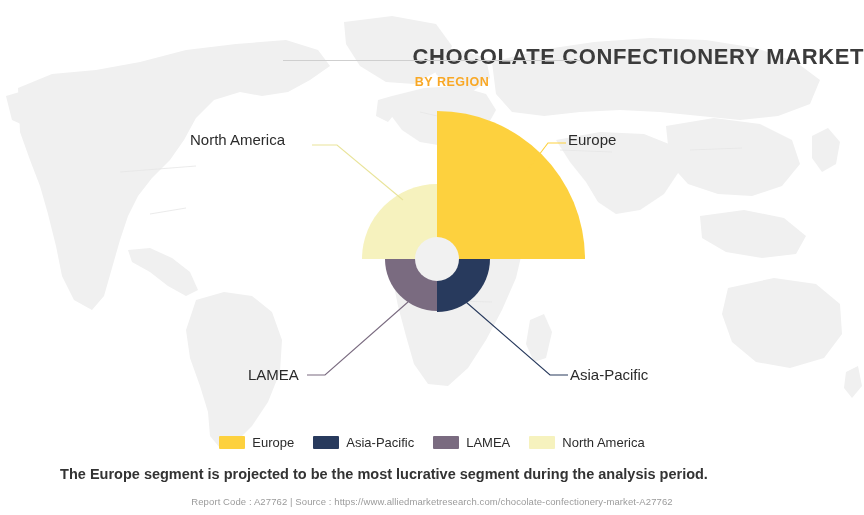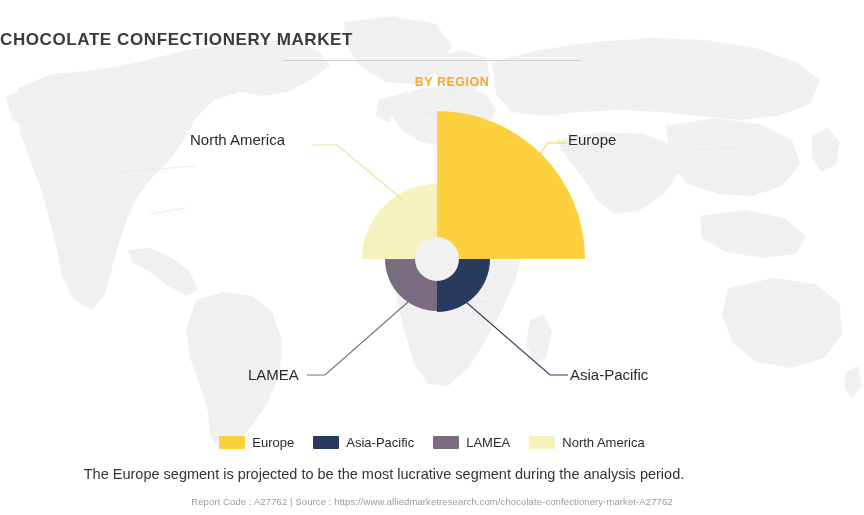--- a/index.html
+++ b/index.html
@@ -20,24 +20,24 @@
     position: absolute;
     left: 0; top: 0;
     width: 864px; height: 455px;
     z-index: 0;
   }
   #map-bg svg { display: block; width: 100%; height: 100%; }
 
   
   #title {
     position: absolute;
-    left: 0; top: 30px;
-    width: 864px;
-    text-align: left;
-    font-size: 17px;
+    left: 0; top: 44px;
+    width: 864px;
+    text-align: right;
+    font-size: 22px;
     font-weight: bold;
     letter-spacing: 0.6px;
     color: #3b3b3b;
     z-index: 4;
     font-family: "Liberation Sans", sans-serif;
   }
   #title-rule {
     position: absolute;
     left: 283px; top: 60px;
     width: 298px; height: 1px;
@@ -107,21 +107,21 @@
     white-space: nowrap;
   }
 
   
   #caption {
     position: absolute;
     left: 0; top: 466px;
     width: 768px;
     text-align: center;
     font-size: 14.5px;
-    font-weight: normal;
+    font-weight: bold;
     color: #333333;
     z-index: 5;
   }
   #footer {
     position: absolute;
     left: 0; top: 496px;
     width: 864px;
     text-align: center;
     font-size: 9.5px;
     color: #9b9b9b;

